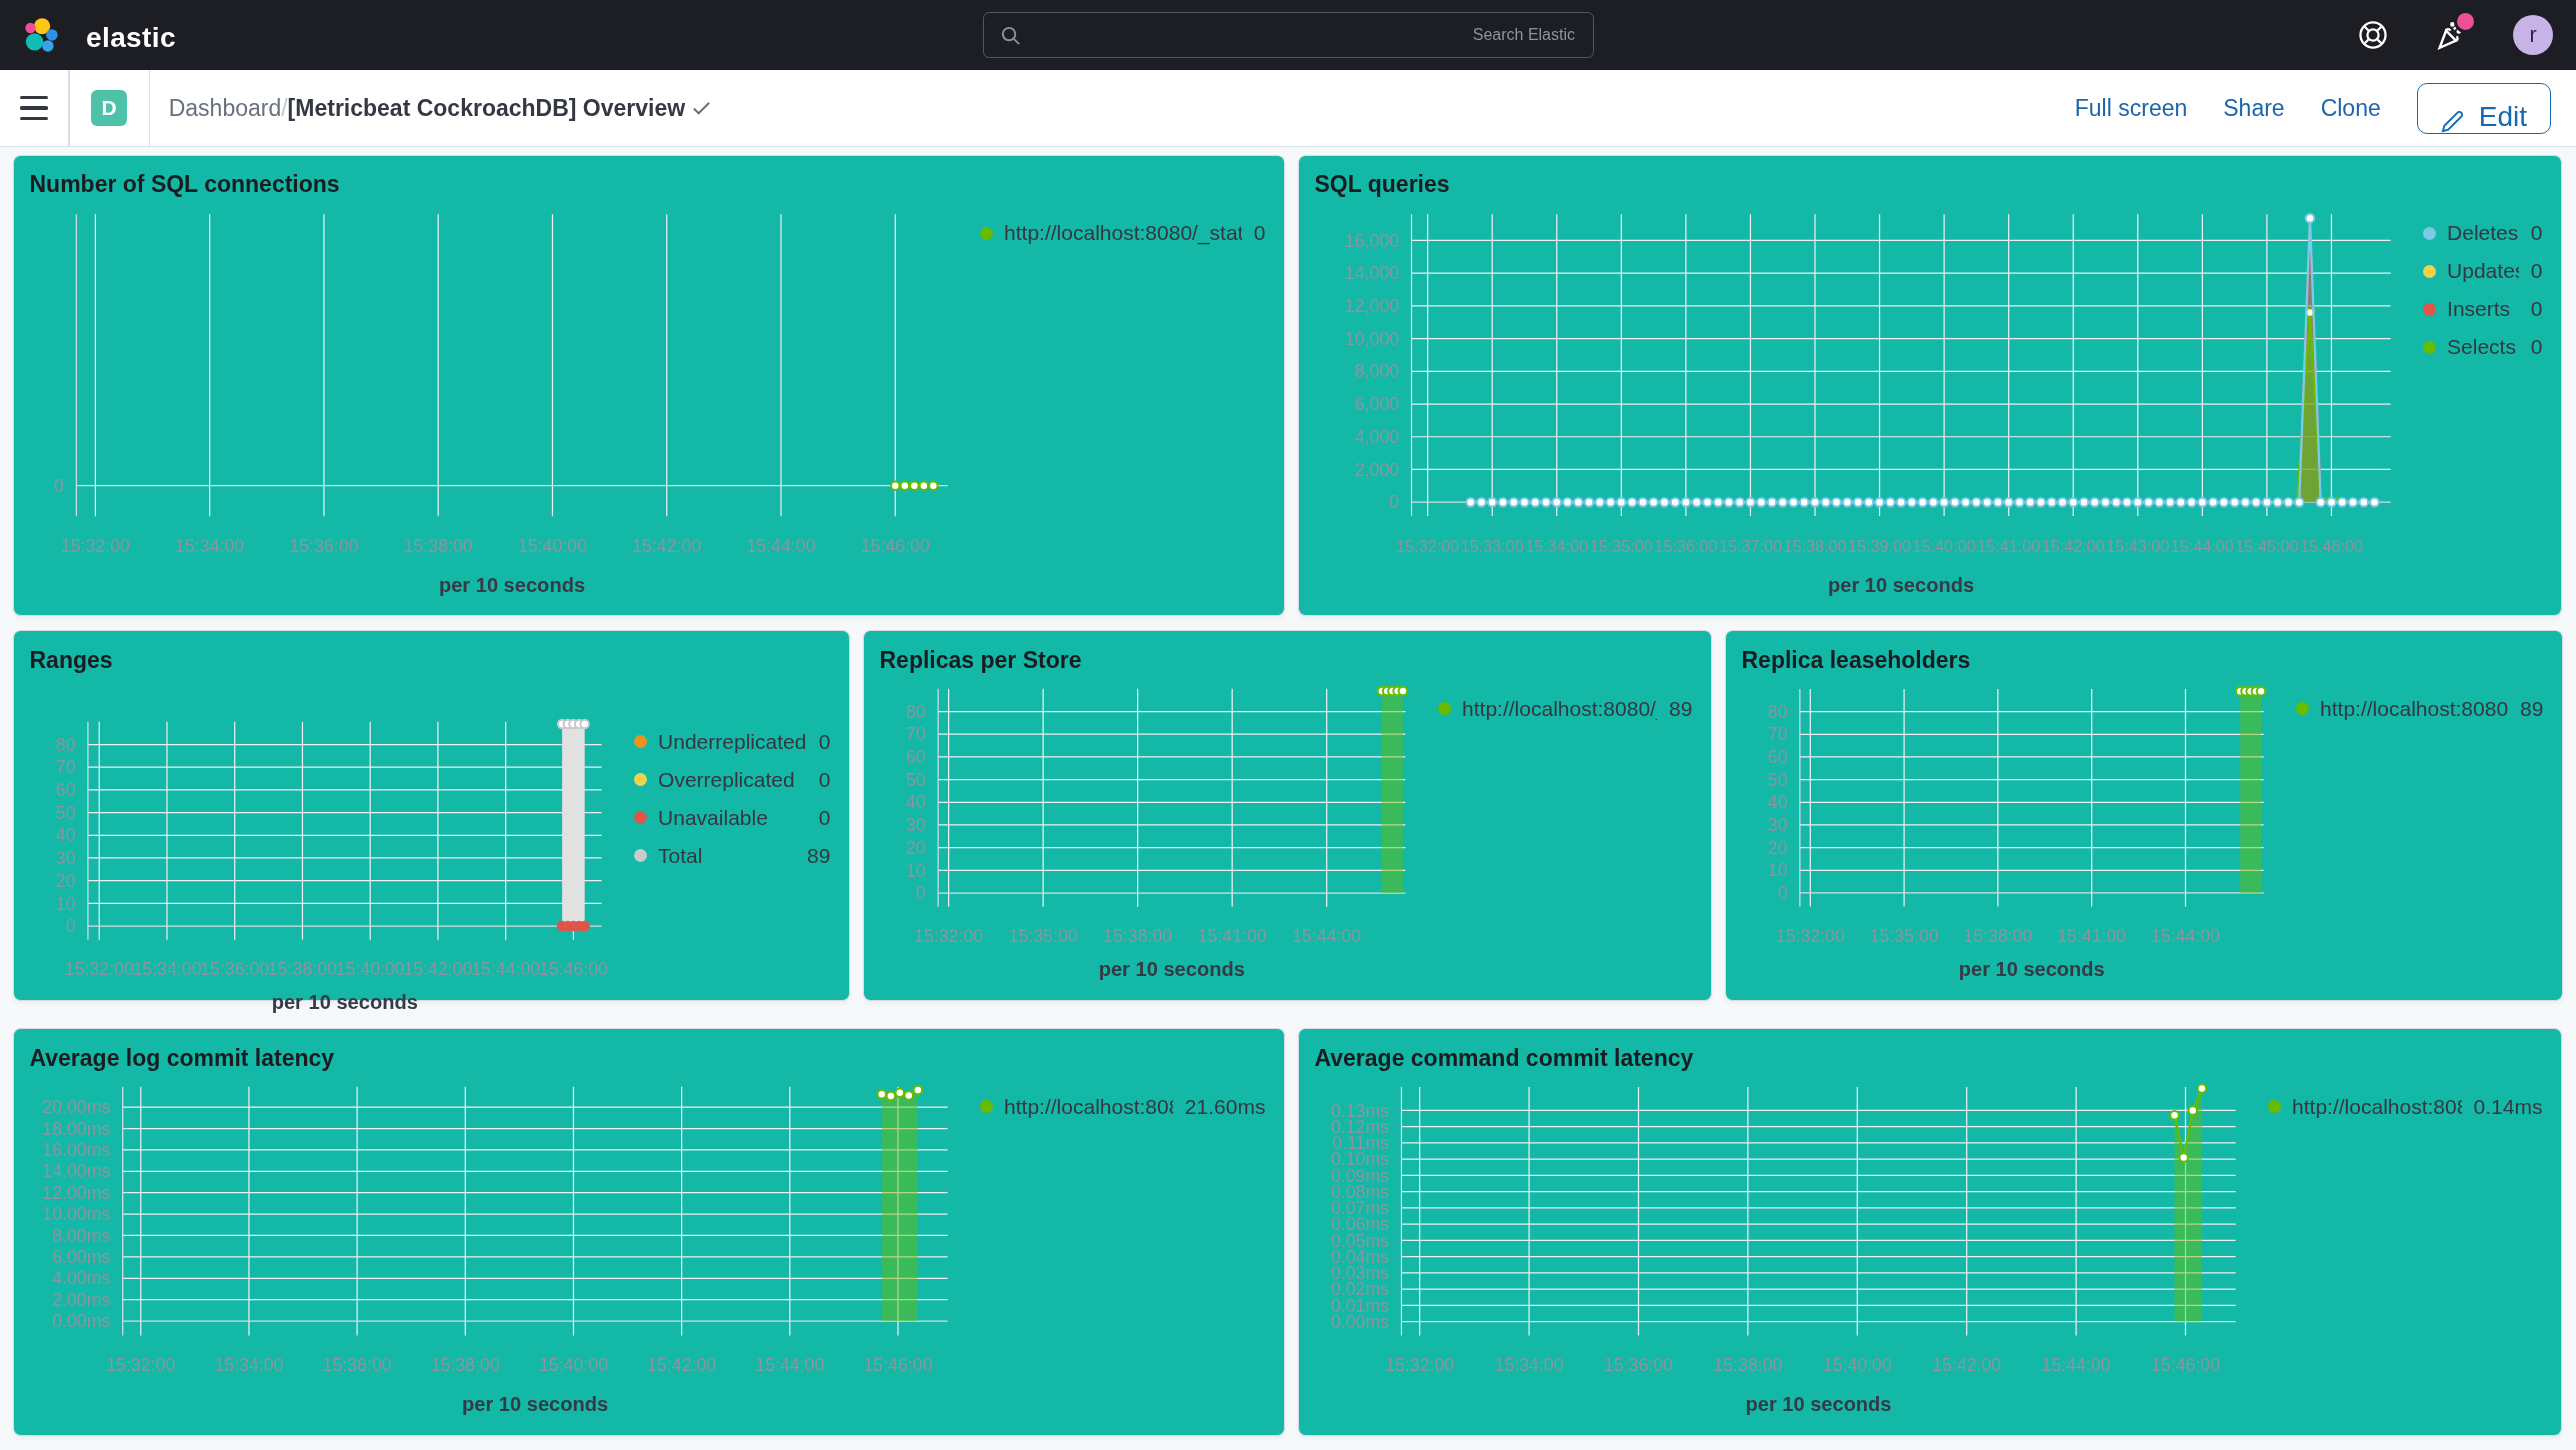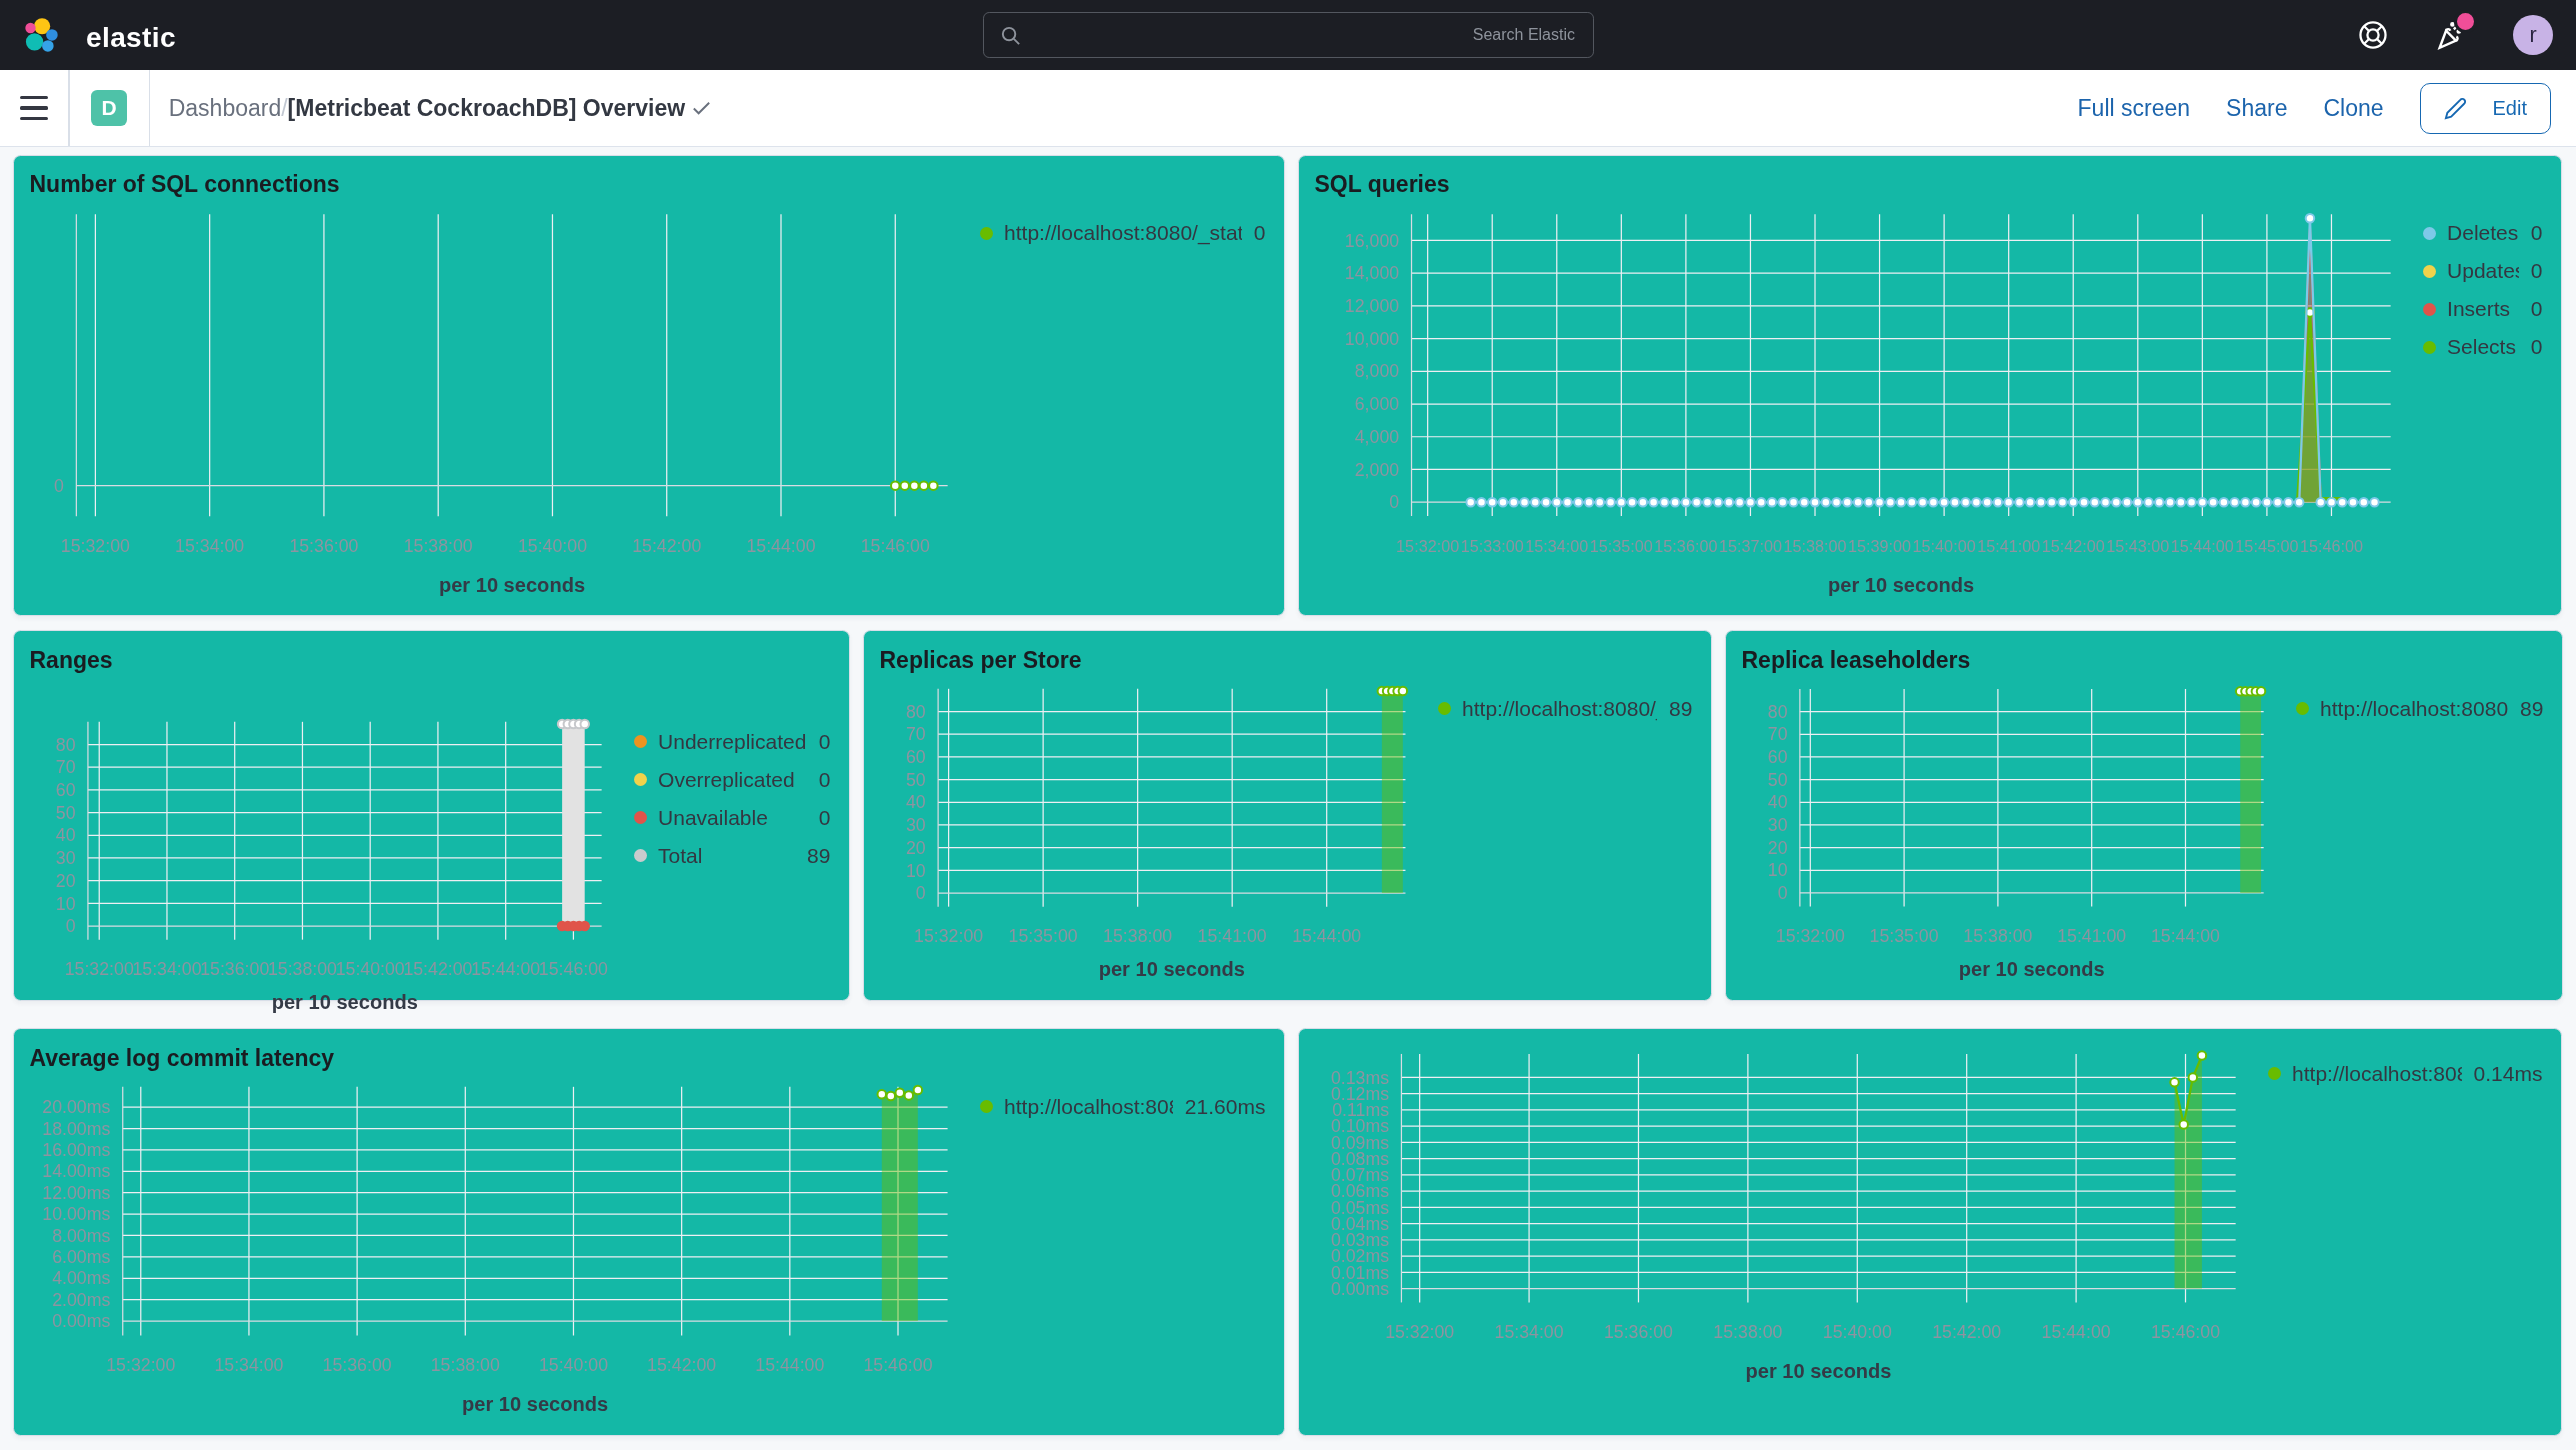--- a/index.html
+++ b/index.html
@@ -28,23 +28,23 @@
   .vdiv{width:1.5px;height:100%;background:#D9DFE8;flex:none;}
   .app-badge{margin:0 21.6px;width:36px;height:36px;border-radius:6.2px;background:#4EC2A8;color:#fff;
     font-size:21px;font-weight:700;display:flex;align-items:center;justify-content:center;cursor:pointer;}
   .crumbs{display:flex;align-items:center;gap:0;margin-left:18.5px;font-size:23px;}
   .crumb-app{color:#69707D;text-decoration:none;cursor:pointer;}
   .crumb-sep{color:#C2C8D2;}
   .crumb-title{color:#333842;font-weight:600;}
   .crumbs svg{margin-left:4.6px;}
   .spacer{flex:1;}
   .tb-link{color:#1C64AC;font-size:23px;font-weight:500;text-decoration:none;margin-right:36px;cursor:pointer;}
-  .edit-btn{display:flex;align-items:center;gap:26px;height:51px;padding:0 23px;margin-right:25px;
+  .edit-btn{display:flex;align-items:flex-end;gap:15px;height:51px;padding:0 23px;margin-right:25px;
     border:1.5px solid #1668B2;border-radius:10px;background:#fff;color:#1668B2;
-    font-size:20px;font-weight:500;font-family:inherit;cursor:pointer;}
+    font-size:28px;font-weight:500;font-family:inherit;cursor:pointer;}
   
   .dash{position:relative;width:2576px;height:1304px;}
   .panel{position:absolute;background:#14b8a6;border:1.2px solid #D8DEE8;border-radius:7.7px;
     box-shadow:0 2.3px 4.6px rgba(50,60,80,.05);box-sizing:border-box;
     padding:14px 15.5px;display:flex;flex-direction:column;}
   .panel-title{margin:1.5px 0 4.6px 0;font-size:23px;font-weight:700;color:#1A1C21;}
   .chart{display:flex;flex:1;min-height:0;}
   .legend{flex:none;box-sizing:border-box;padding:18.5px 3.1px 0 20px;}
   .lg-item{display:flex;align-items:center;gap:11.6px;margin-bottom:14px;font-size:21px;color:#343741;cursor:pointer;}
   .lg-dot{width:13px;height:13px;border-radius:50%;flex:none;}
@@ -570,20 +570,21 @@
         <div class="legend" style="width:309px">
           <div class="lg-item">
             <span class="lg-dot" style="background:#68BC00"></span>
             <span class="lg-label">http://localhost:808...</span>
             <span class="lg-val">21.60ms</span>
           </div>
         </div>
       </div>
   </section>
   <section class="panel" style="left:1298px;top:881px;width:1264px;height:408px;">
+    <h2 class="panel-title">Average command commit latency</h2>
     <div class="chart">
         <svg width="934" height="346" viewBox="0 0 1209 448">
           <line x1="135.62841530054644" y1="14" x2="135.62841530054644" y2="336" stroke="#EDEFF3" stroke-width="1.6"></line>
           <text x="135.62841530054644" y="382" text-anchor="middle" font-size="23" fill="#8E94A0">15:32:00</text>
           <line x1="277.39890710382514" y1="14" x2="277.39890710382514" y2="336" stroke="#EDEFF3" stroke-width="1.6"></line>
           <text x="277.39890710382514" y="382" text-anchor="middle" font-size="23" fill="#8E94A0">15:34:00</text>
           <line x1="419.1693989071038" y1="14" x2="419.1693989071038" y2="336" stroke="#EDEFF3" stroke-width="1.6"></line>
           <text x="419.1693989071038" y="382" text-anchor="middle" font-size="23" fill="#8E94A0">15:36:00</text>
           <line x1="560.9398907103825" y1="14" x2="560.9398907103825" y2="336" stroke="#EDEFF3" stroke-width="1.6"></line>
           <text x="560.9398907103825" y="382" text-anchor="middle" font-size="23" fill="#8E94A0">15:38:00</text>

